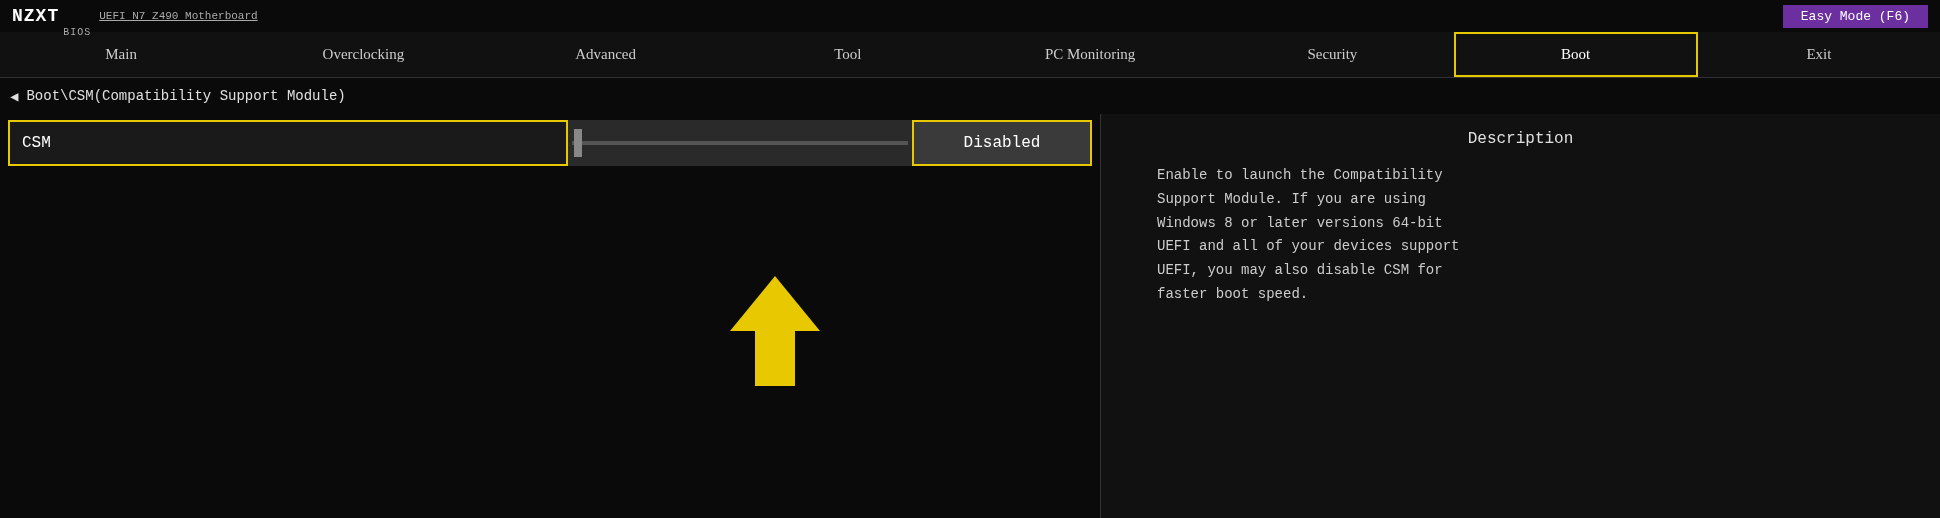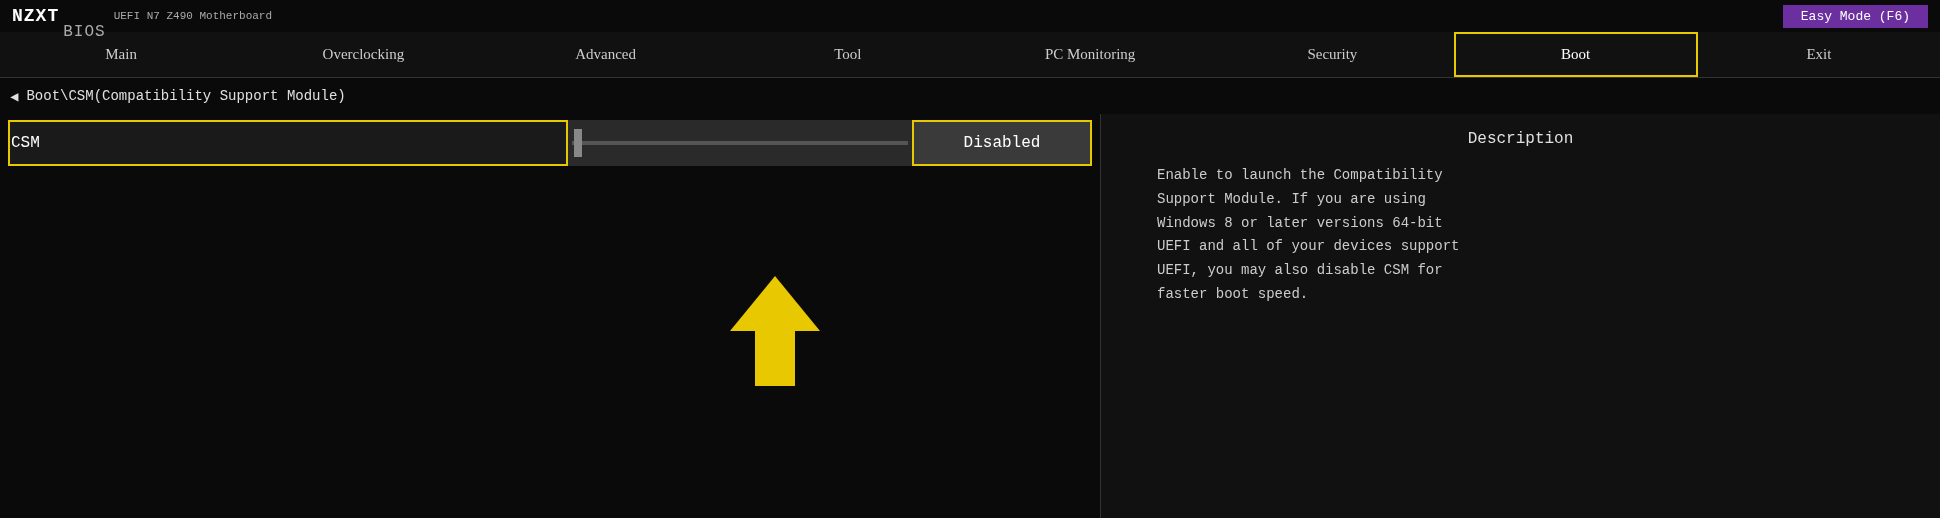--- a/index.html
+++ b/index.html
@@ -31,30 +31,31 @@
 
     .logo-nzxt {
       color: #ffffff;
       font-weight: 900;
       font-size: 18px;
       letter-spacing: 1px;
     }
 
     .logo-bios {
       color: #aaaaaa;
-      font-size: 16px;
+      font-size: 10px;
       font-weight: normal;
       letter-spacing: 1px;
       margin-top: 32px;
     }
 
     .logo-subtitle {
       color: #aaaaaa;
       font-size: 11px;
       margin-left: 4px;
+      text-decoration: underline;
     }
 
     .easy-mode-btn {
       background: #6b2fa0;
       color: #ffffff;
       border: none;
       padding: 4px 18px;
       font-family: 'Courier New', Courier, monospace;
       font-size: 13px;
       cursor: pointer;
@@ -123,21 +124,21 @@
       height: 46px;
       gap: 0;
     }
 
     .setting-label {
       width: 560px;
       background: #1a1a1a;
       border: 2px solid #e8c800;
       color: #ffffff;
       font-size: 16px;
-      padding: 8px 1px;
+      padding: 8px 12px;
       font-family: 'Courier New', Courier, monospace;
       height: 46px;
       display: flex;
       align-items: center;
     }
 
     .setting-slider-area {
       flex: 1;
       background: #2a2a2a;
       height: 46px;

